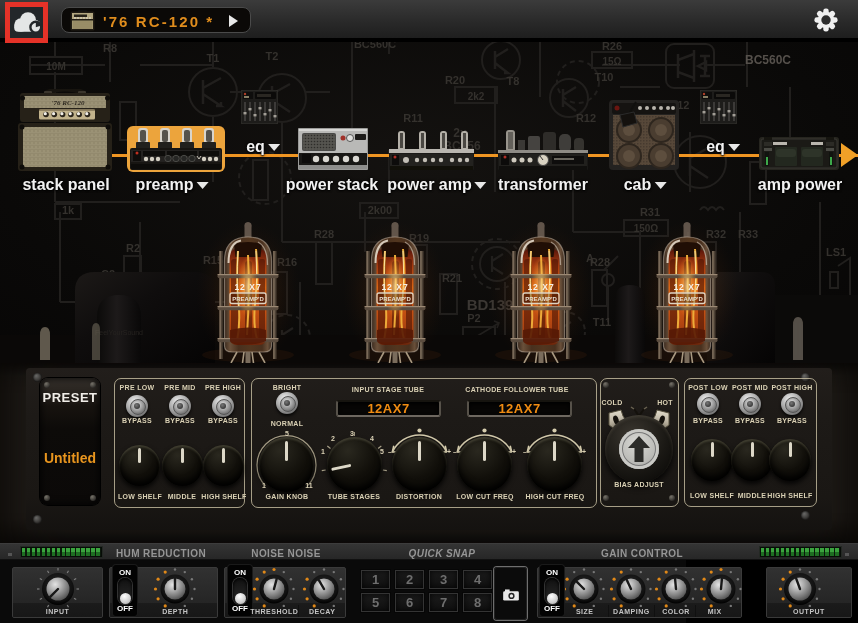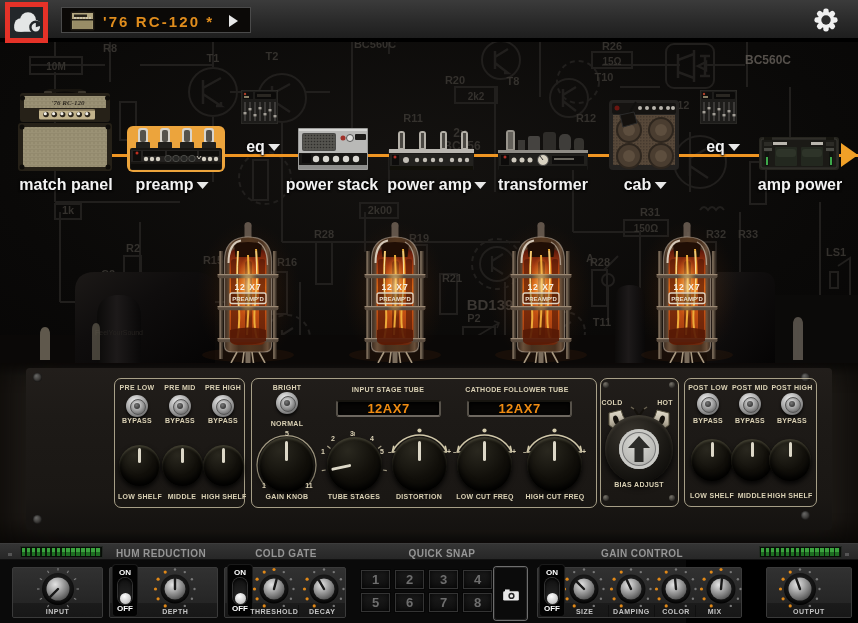--- a/index.html
+++ b/index.html
@@ -6,21 +6,21 @@
 body { width:858px; height:623px; background:#000; font-family:"Liberation Sans", sans-serif; overflow:hidden; }
 #app { position:relative; width:858px; height:623px; background:#000; }
 .abs { position:absolute; }
 
 
 #topbar { position:absolute; left:0; top:0; width:858px; height:40px;
   background:linear-gradient(#3b3b3b,#2a2a2a 55%,#1e1e1e); border-bottom:2px solid #000; }
 #cloudbox { position:absolute; left:5px; top:2px; width:43px; height:41px;
   border:5px solid #e53228; background:#23272a; z-index:5; }
 #presetsel { position:absolute; left:61px; top:7px; width:190px; height:26px;
-  background:#0b0907; border:1px solid #4a4a4a; border-radius:0; }
+  background:#0b0907; border:1px solid #4a4a4a; border-radius:8px; }
 #presetsel .ptxt { position:absolute; left:41px; top:5px; color:#e08d1d; font-size:15px; font-weight:bold; letter-spacing:2.1px; }
 #presetsel .tri { position:absolute; right:12px; top:7px; width:0; height:0;
   border-left:9px solid #e8e8e8; border-top:6px solid transparent; border-bottom:6px solid transparent; }
 
 
 #chain { position:absolute; left:0; top:42px; width:858px; height:321px;
   background:radial-gradient(ellipse 700px 320px at 420px 120px, #141210 0%, #0a0908 60%, #060505 100%); }
 .devlabel { position:absolute; color:#f2f2f2; font-weight:bold; font-size:16px;
   text-shadow:0 1px 2px #000, 0 0 3px #000; white-space:nowrap; transform:translateX(-50%); }
 .dl-tri { display:inline-block; width:0; height:0; border-top:7px solid #e8e8e8;
@@ -569,21 +569,21 @@
       <ellipse cx="248" cy="160" rx="46" ry="7" fill="#7a3c10" opacity="0.5"></ellipse>
       <ellipse cx="395" cy="160" rx="46" ry="7" fill="#7a3c10" opacity="0.5"></ellipse>
       <ellipse cx="541" cy="160" rx="46" ry="7" fill="#7a3c10" opacity="0.5"></ellipse>
       <ellipse cx="687" cy="160" rx="46" ry="7" fill="#7a3c10" opacity="0.5"></ellipse>
     </g>
     <use href="#tube" x="248" y="0"></use>
     <use href="#tube" x="395" y="0"></use>
     <use href="#tube" x="541" y="0"></use>
     <use href="#tube" x="687" y="0"></use>
   </svg>
-  <div class="devlabel" style="left:66px; top:134px;">match panel</div>
+  <div class="devlabel" style="left:66px; top:134px;">stack panel</div>
   <div class="devlabel" style="left:172px; top:134px;">preamp<span class="dl-tri"></span></div>
   <div class="devlabel" style="left:263px; top:96px;">eq<span class="dl-tri"></span></div>
   <div class="devlabel" style="left:332px; top:134px;">power stack</div>
   <div class="devlabel" style="left:437px; top:134px;">power amp<span class="dl-tri"></span></div>
   <div class="devlabel" style="left:543px; top:134px;">transformer</div>
   <div class="devlabel" style="left:645px; top:134px;">cab<span class="dl-tri"></span></div>
   <div class="devlabel" style="left:723px; top:96px;">eq<span class="dl-tri"></span></div>
   <div class="devlabel" style="left:800px; top:134px;">amp power</div>
 </div>
 
@@ -640,20 +640,29 @@
   </svg>
 </div>
 
 <div id="panel">
   <div id="panelface"></div>
   <div class="screw" style="left:33px;top:10px"></div>
   <div class="screw" style="left:33px;top:152px"></div>
   <div class="screw" style="left:801px;top:10px"></div>
   <div class="screw" style="left:801px;top:148px"></div>
 
+  <div style="position:absolute;left:40px;top:15px;width:60px;height:127px;border-radius:8px;
+       background:linear-gradient(#38332e,#17130f 22%,#0d0b09 40%,#0b0908);box-shadow:0 0 0 1px #000, inset 0 0 8px #000;">
+    <div style="position:absolute;left:0;top:0;width:100%;text-align:center;color:#f0ede8;font-weight:bold;font-size:13px;padding-top:12px;letter-spacing:0.5px;">PRESET</div>
+    <div style="position:absolute;left:0;top:72px;width:100%;text-align:center;color:#e8951e;font-weight:bold;font-size:14px;">Untitled</div>
+    <div class="mscrew" style="left:4px;top:4px"></div>
+        <div class="mscrew" style="right:4px;top:4px"></div>
+    <div class="mscrew" style="left:4px;bottom:4px"></div>
+        <div class="mscrew" style="right:4px;bottom:4px"></div>
+  </div>
 
   <div class="sect" style="left:114px;top:15px;width:131px;height:130px"></div>
   <div class="plab" style="left:137px;top:21px">PRE LOW</div>
   <div class="plab" style="left:180px;top:21px">PRE MID</div>
   <div class="plab" style="left:223px;top:21px">PRE HIGH</div>
   <div class="toggle" style="left:126px;top:32px"></div>
   <div class="toggle" style="left:169px;top:32px"></div>
   <div class="toggle" style="left:212px;top:32px"></div>
   <div class="plab" style="left:137px;top:54px">BYPASS</div>
   <div class="plab" style="left:180px;top:54px">BYPASS</div>
@@ -792,22 +801,22 @@
   <div class="plab" style="left:712px;top:129px">LOW SHELF</div>
   <div class="plab" style="left:752px;top:129px">MIDDLE</div>
   <div class="plab" style="left:790px;top:129px">HIGH SHELF</div>
 </div>
 
 <div id="bottom">
   <div id="minibar">
     <div class="vu" style="left:20px;"><i></i><i></i><i></i><i></i><i></i><i></i><i></i><i></i><i></i><i></i><i></i><i></i><i></i><i></i><i></i><i></i></div>
     <div class="vu" style="left:759px;"><i></i><i></i><i></i><i></i><i></i><i></i><i></i><i></i><i></i><i></i><i></i><i></i><i></i><i></i><i></i><i></i></div>
     <div class="mlab" style="left:161px;">HUM REDUCTION</div>
-    <div class="mlab" style="left:286px;">COLD GATE</div>
-    <div class="mlab" style="left:442px;">QUICK SNAP</div>
+    <div class="mlab" style="left:286px;">NOISE NOISE</div>
+    <div class="mlab" style="left:442px;font-style:italic;">QUICK SNAP</div>
     <div class="mlab" style="left:642px;">GAIN CONTROL</div>
     <div style="position:absolute;left:8px;top:9px;width:4px;height:3px;background:#555"></div>
     <div style="position:absolute;left:845px;top:9px;width:4px;height:3px;background:#555"></div>
   </div>
 
   <div class="bpanel" style="left:12px;width:91px">
     <div class="blab" style="left:50%">INPUT</div>
   </div>
 
   <div class="bpanel" style="left:109px;width:109px">

